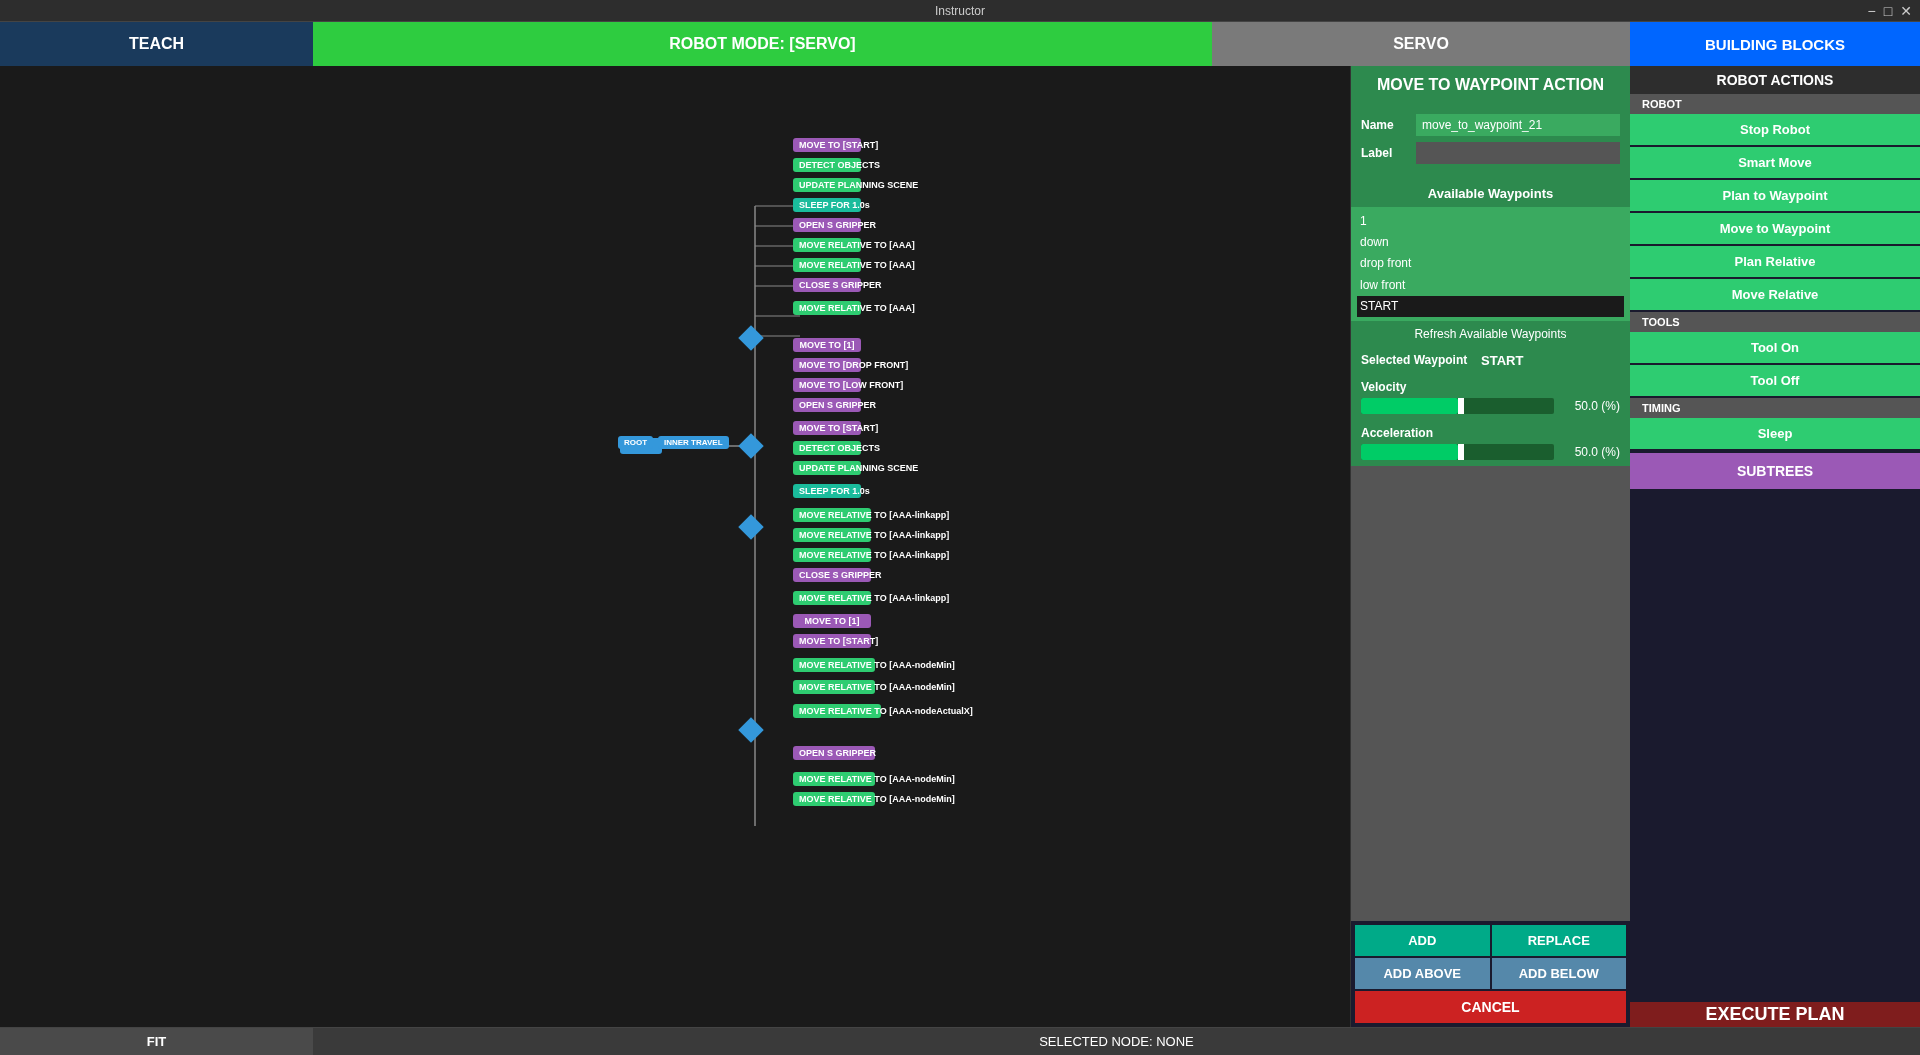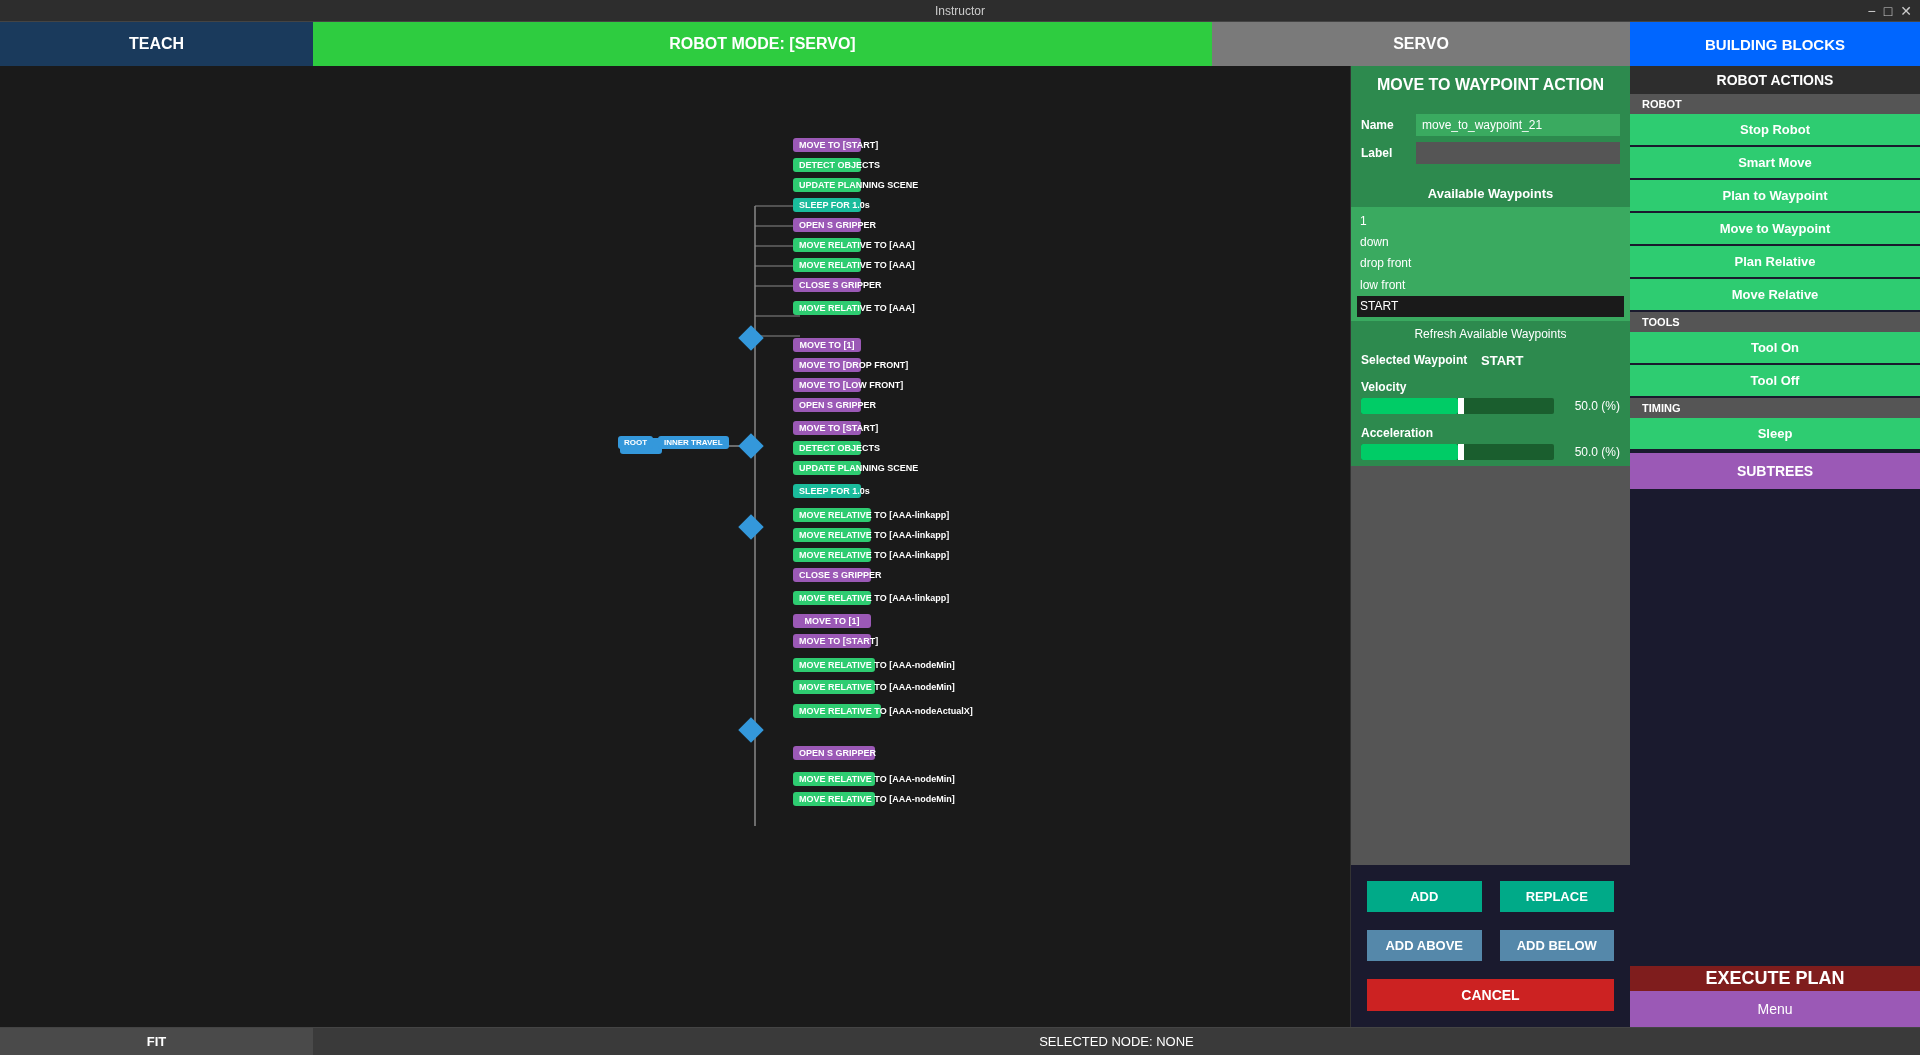--- a/index.html
+++ b/index.html
@@ -234,22 +234,22 @@
 
     .panel-spacer {
       background: #555;
       flex: 1;
       min-height: 80px;
     }
 
     .action-buttons {
       display: grid;
       grid-template-columns: 1fr 1fr;
-      gap: 18px;
-      padding: 16px;
+      gap: 2px;
+      padding: 4px;
       background: #1a1a2e;
     }
     .action-btn {
       padding: 8px;
       font-size: 13px;
       font-weight: bold;
       border: none;
       cursor: pointer;
       text-align: center;
     }
@@ -554,20 +554,19 @@
     <button class="sidebar-btn">Tool Off</button>
 
     <div class="sidebar-section-title">TIMING</div>
     <button class="sidebar-btn">Sleep</button>
 
     <button class="sidebar-btn-purple" style="margin-top:2px;">SUBTREES</button>
 
     <div style="flex:1;"></div>
 
     <button class="execute-plan-btn">EXECUTE PLAN</button>
-    <button class="menu-btn">Menu</button>
   </div>
 </div>
 
 <div class="bottom-bar">
   <div class="bottom-fit">FIT</div>
   <div class="bottom-selected">SELECTED NODE: NONE</div>
 </div>
 
 </body></html>

